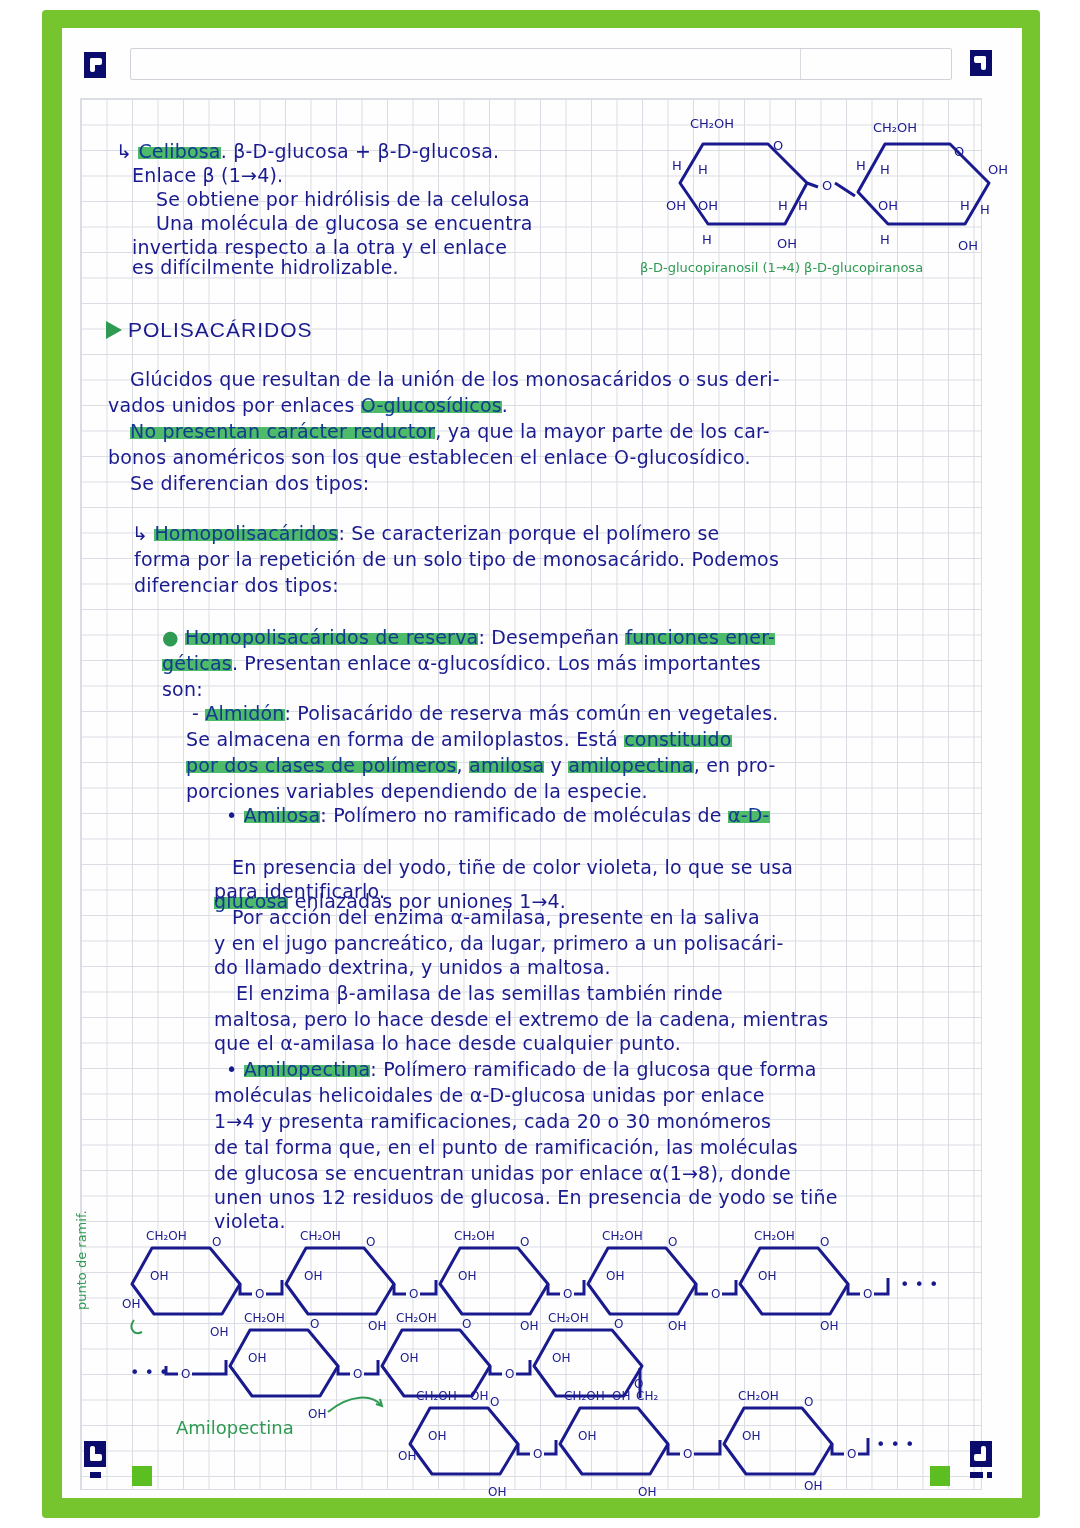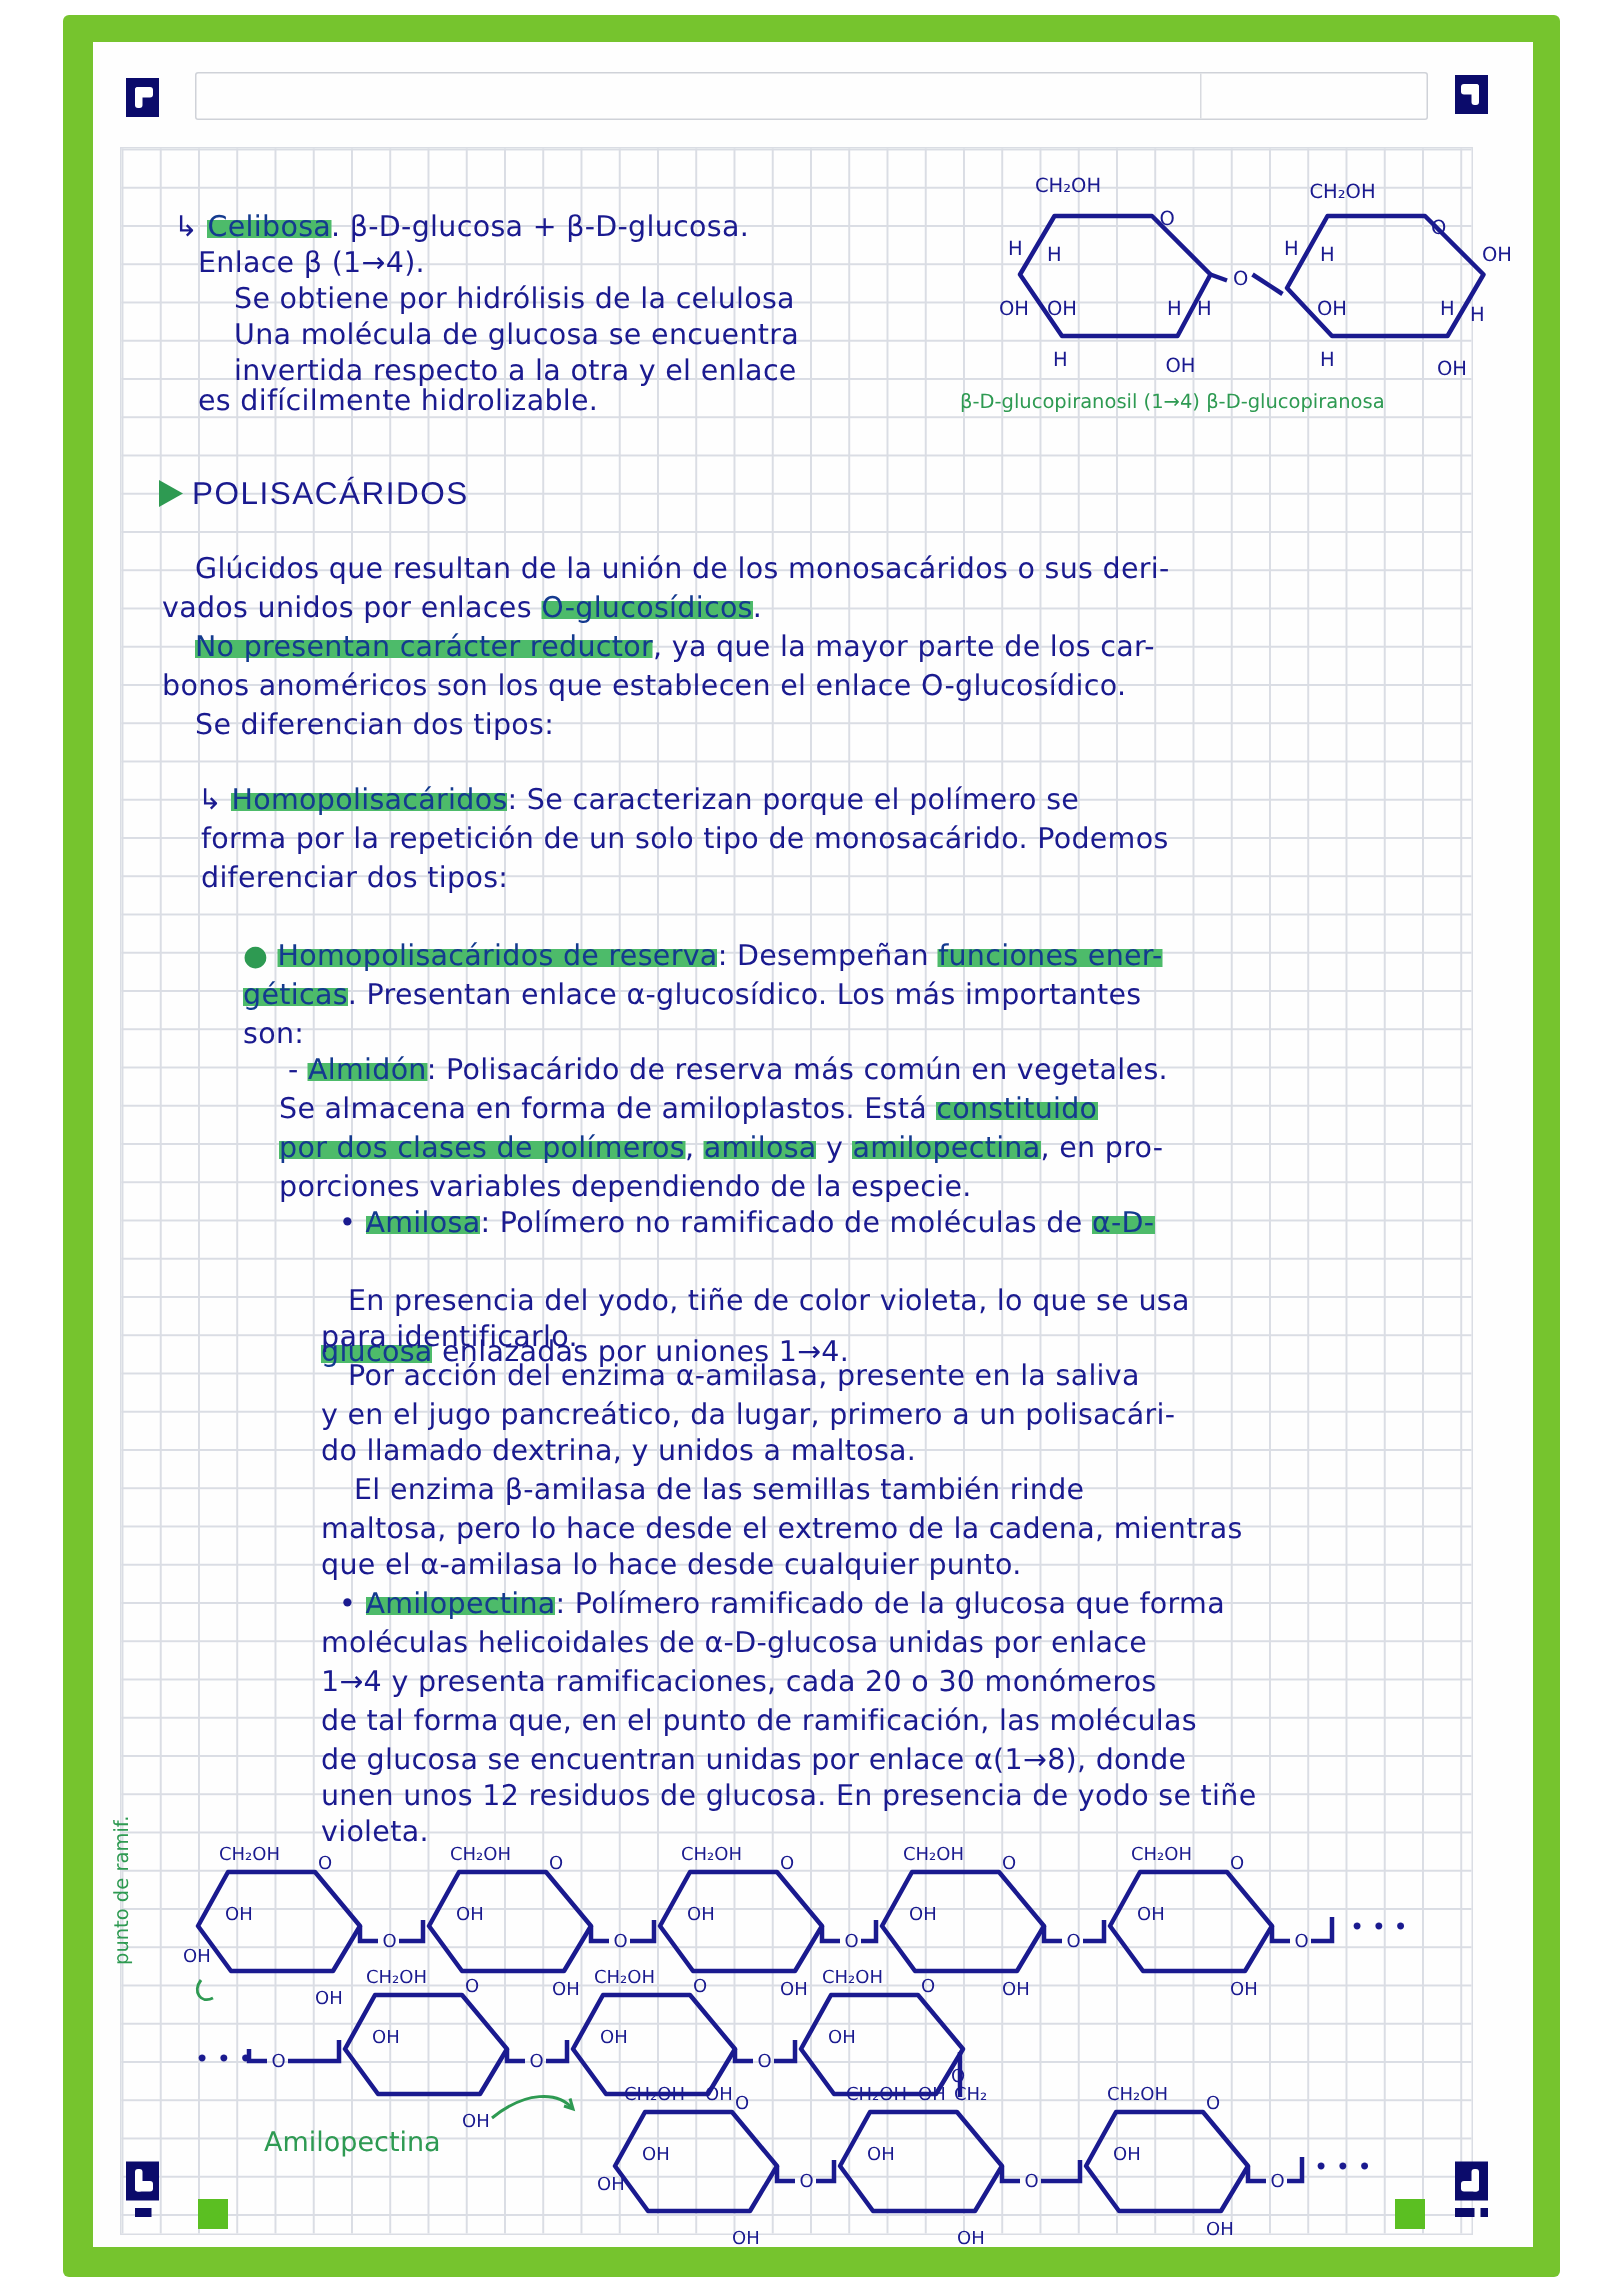--- a/index.html
+++ b/index.html
@@ -53,21 +53,21 @@
   </div>
 <div class="dash" style="left:970px;top:1472px;width:13px;"></div>
 <div class="dash" style="left:987px;top:1472px;width:5px;"></div>
 <div class="sq" style="left:132px;top:1466px;"></div>
 <div class="sq" style="left:930px;top:1466px;"></div>
 
 <div class="hw" style="left:116px;top:138px;">↳ <span class="hl">Celibosa</span><span>. β-D-glucosa + β-D-glucosa.</span></div>
 <div class="hw" style="left:132px;top:162px;">Enlace β (1→4).</div>
 <div class="hw" style="left:156px;top:186px;">Se obtiene por hidrólisis de la celulosa</div>
 <div class="hw" style="left:156px;top:210px;">Una molécula de glucosa se encuentra</div>
-<div class="hw" style="left:132px;top:234px;padding-left:24px;">invertida respecto a la otra y el enlace</div>
+<div class="hw" style="left:132px;top:234px;">invertida respecto a la otra y el enlace</div>
 <div class="hw" style="left:132px;top:254px;">es difícilmente hidrolizable.</div>
 
 <svg class="chem" style="left:640px;top:110px;" width="350" height="160">
   <g stroke="#1a1a8f" stroke-width="3" fill="none" stroke-linejoin="round">
     <polygon points="63,34 128,34 167,73 145,114 68,114 40,73"></polygon>
     <line x1="167" y1="73" x2="178" y2="77"></line>
     <line x1="195" y1="73" x2="215" y2="86"></line>
     <polygon points="245,34 310,34 349,73 325,114 248,114 218,82"></polygon>
   </g>
   <g fill="#1a1a8f" font-family="DejaVu Sans, sans-serif" font-size="13">

